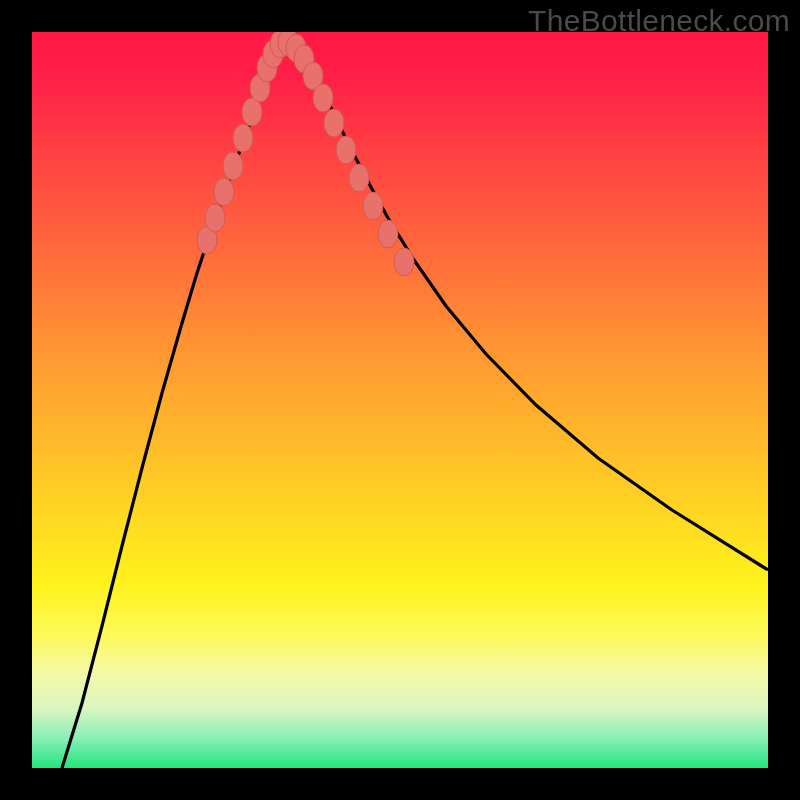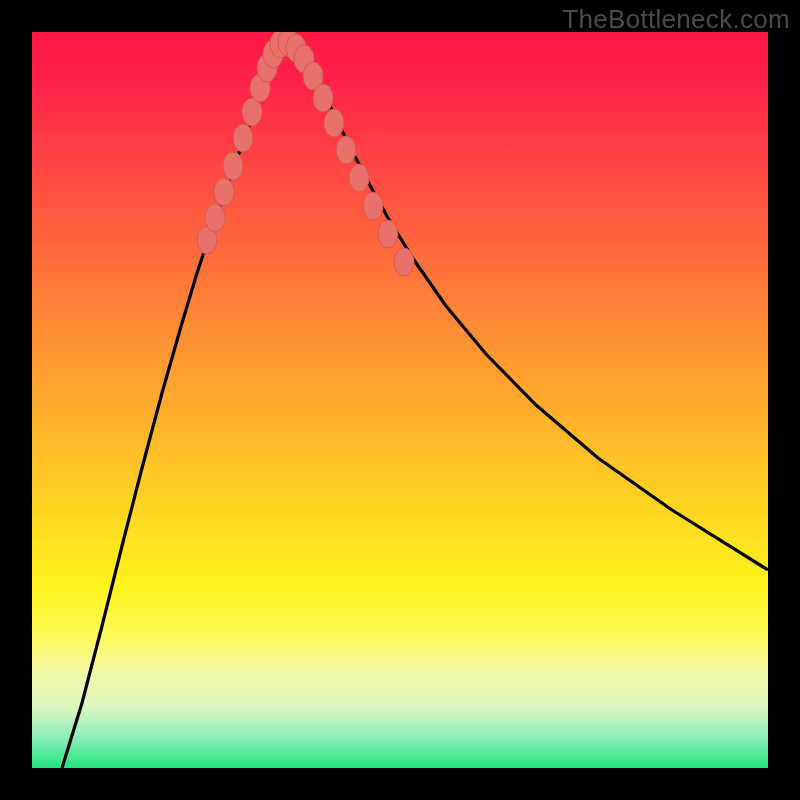--- a/index.html
+++ b/index.html
@@ -43,21 +43,21 @@
       #d9f5c0 92%,
       #88efb6 96%,
       #23e57e 100%
     );
   }
   .watermark {
     position: absolute;
     top: 4px;
     right: 10px;
     color: #4a4a4a;
-    font-size: 26px;
+    font-size: 30px;
     font-weight: 500;
     letter-spacing: 0.3px;
   }
   svg.curve {
     position: absolute;
     inset: 0;
   }
 </style>
 </head>
 <body>

